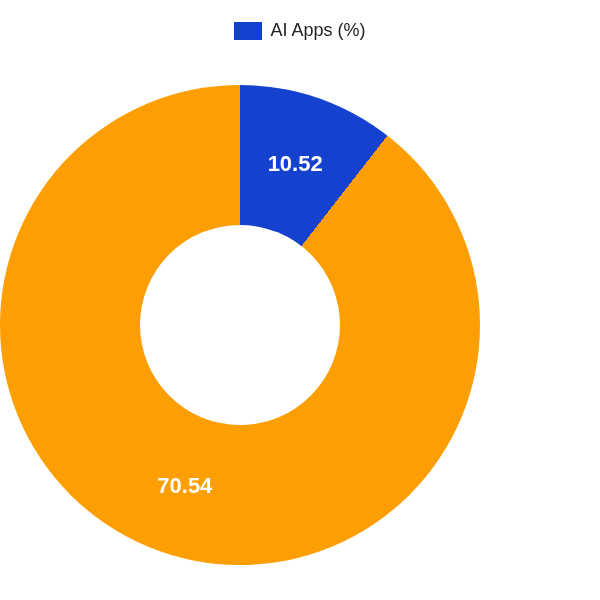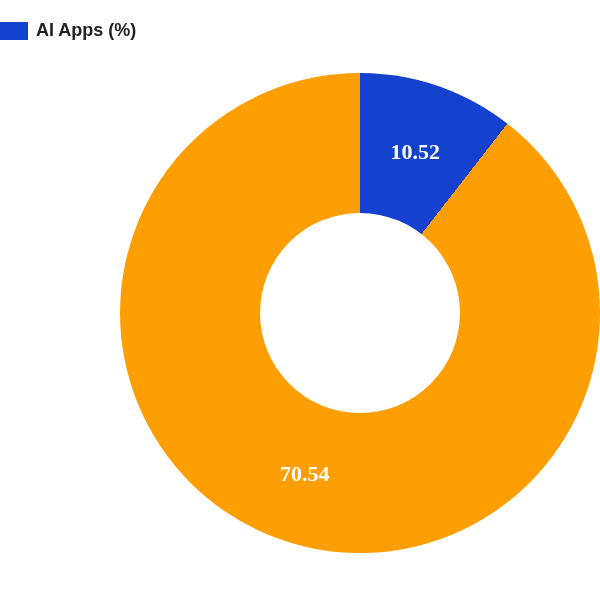--- a/index.html
+++ b/index.html
@@ -10,44 +10,42 @@
     background: #ffffff;
     font-family: -apple-system, BlinkMacSystemFont, "Segoe UI", Arial, sans-serif;
     position: relative;
   }
   .legend {
     display: flex;
     justify-content: center;
     gap: 29px;
     padding-top: 20px;
     font-size: 18px;
-    font-weight: 700;
+    font-weight: 400;
     color: #222;
-    flex-direction: column;
   }
   .legend-item {
     display: flex;
     align-items: center;
     gap: 8px;
   }
   .swatch {
     width: 28px;
     height: 18px;
     display: inline-block;
   }
   .chart-wrap {
     position: absolute;
-    top: 48px;
+    top: 60px;
     left: 0;
     width: 600px;
     height: 530px;
     display: flex;
     align-items: center;
-    justify-content: flex-end;
-    font-family: Liberation Serif, serif;
+    justify-content: flex-start;
   }
   .donut {
     position: relative;
     width: 480px;
     height: 480px;
   }
   .ring {
     position: absolute;
     inset: 0;
     border-radius: 50%;

